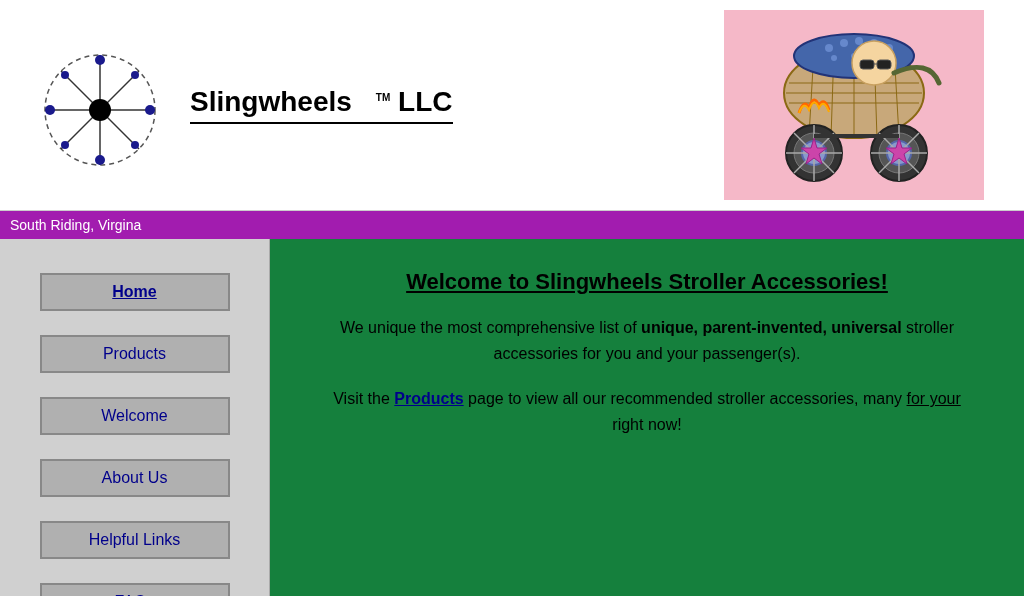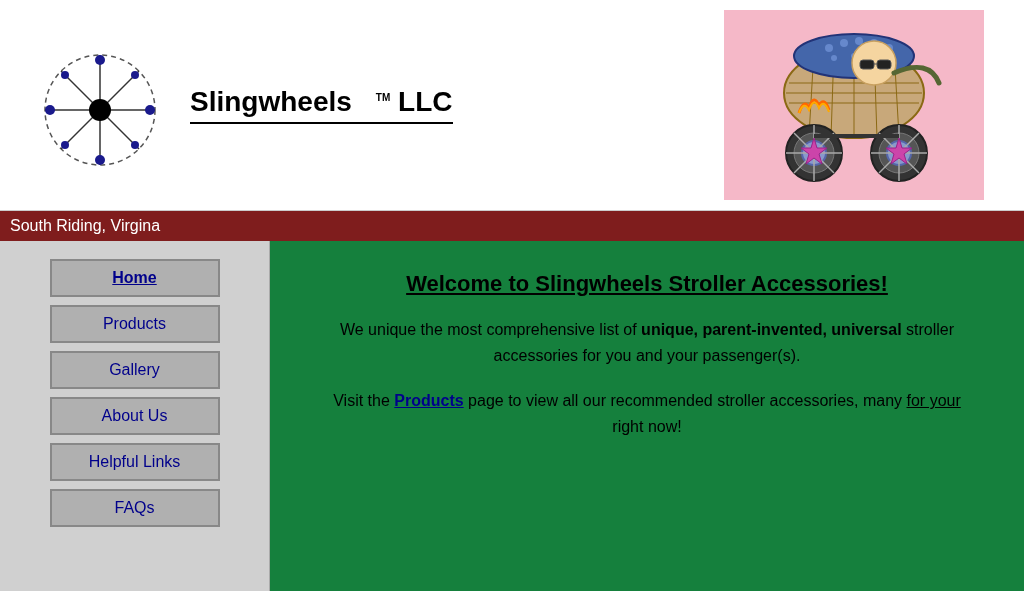--- a/index.html
+++ b/index.html
@@ -45,45 +45,45 @@
       margin-right: 20px;
     }
     
     #stroller-img {
       width: 240px;
       height: 175px;
     }
 
     
     #location-bar {
-      background: #7f1d1d;
+      background: #a21caf;
       color: #fff;
       padding: 6px 10px;
-      font-size: 16px;
+      font-size: 14px;
       font-family: Arial, sans-serif;
     }
 
     
     #main-layout {
       display: flex;
       min-height: 350px;
     }
 
     
     #sidebar {
       width: 270px;
       min-width: 270px;
       background: #d0d0d0;
       padding: 10px 15px;
       border-right: 1px solid #aaa;
     }
     .nav-btn {
       display: block;
-      width: 170px;
-      margin: 8px auto;
+      width: 190px;
+      margin: 24px auto;
       padding: 8px 10px;
       background: #b0b0b0;
       border: 2px solid #888;
       text-align: center;
       font-size: 16px;
       font-family: Arial, sans-serif;
       color: #00008b;
       text-decoration: none;
       cursor: pointer;
     }
@@ -230,21 +230,21 @@
 
 <div id="location-bar">
   <span>South Riding, Virgina</span>
 </div>
 
 <div id="main-layout">
 
   <div id="sidebar">
     <a class="nav-btn active" href="#">Home</a>
     <a class="nav-btn" href="#">Products</a>
-    <a class="nav-btn" href="#">Gallery</a>
+    <a class="nav-btn" href="#">Welcome</a>
     <a class="nav-btn" href="#">About Us</a>
     <a class="nav-btn" href="#">Helpful Links</a>
     <a class="nav-btn" href="#">FAQs</a>
   </div>
 
   <div id="content">
     <h2>Welcome to Slingwheels Stroller Accessories!</h2>
     <p>
       <span>We unique the most comprehensive list of </span><span class="bold-text">unique, parent-invented, universal</span><span> stroller accessories for you and your passenger(s).</span>
     </p>

